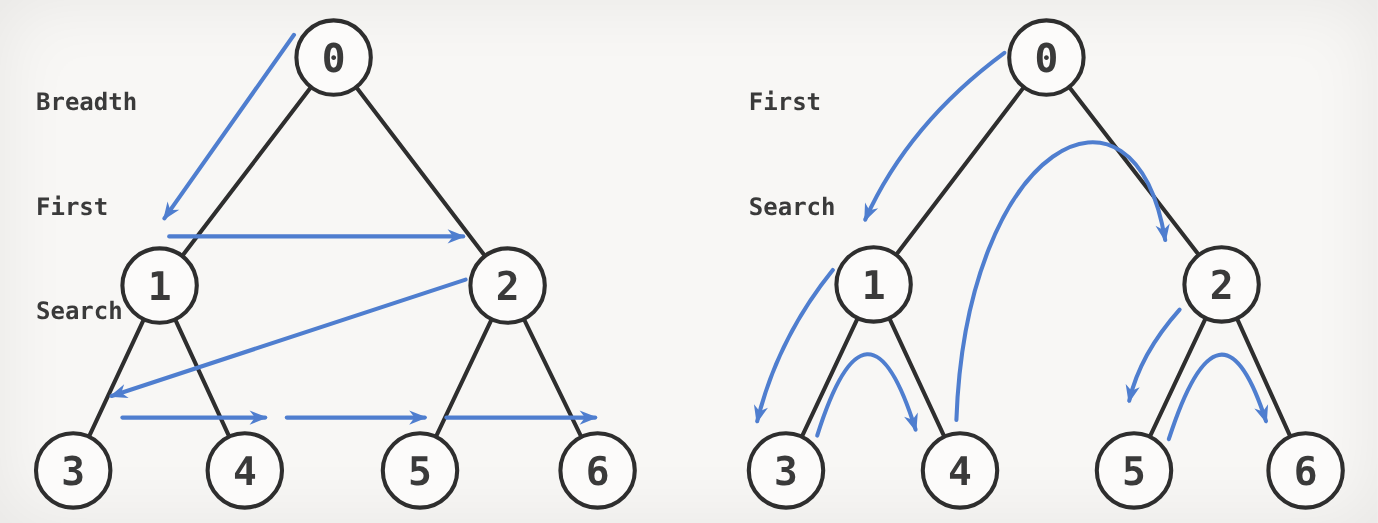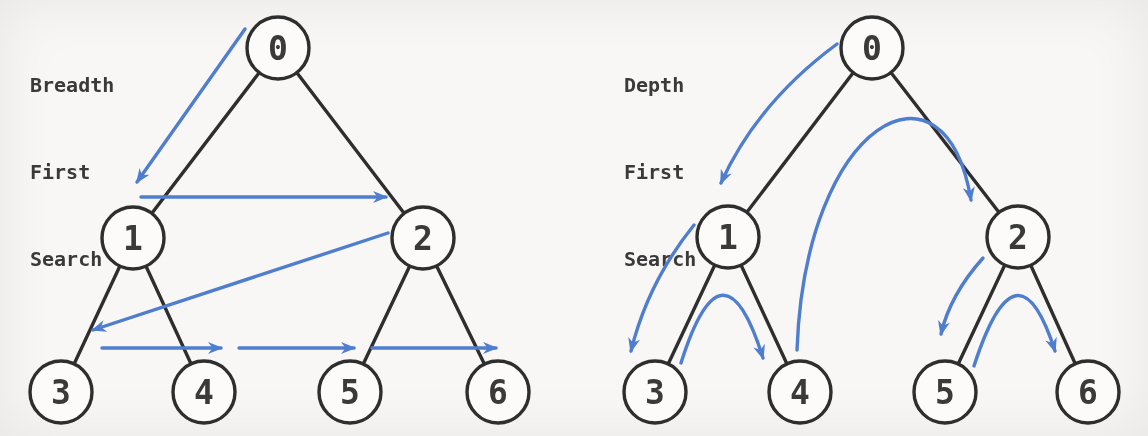--- a/index.html
+++ b/index.html
@@ -30,21 +30,20 @@
 
 <div class="canvas" style="background: rgb(248, 247, 245);">
 
   <div class="tree-title left">
     <div>Breadth</div>
     <div>First</div>
     <div>Search</div>
   </div>
 
   <div class="tree-title right">
-    <div>Depth</div>
     <div>First</div>
     <div>Search</div>
   </div>
 
   <svg id="diagram" class="diagram-svg" width="1148" height="436" viewBox="0 0 1148 436">
     <defs>
       <marker id="arrowhead" markerUnits="userSpaceOnUse" markerWidth="18" markerHeight="15" refX="14" refY="7" orient="auto">
         <path d="M1,1 L16,7 L1,13 L5.5,7 Z" fill="#4f7ecf"></path>
       </marker>
     </defs>

